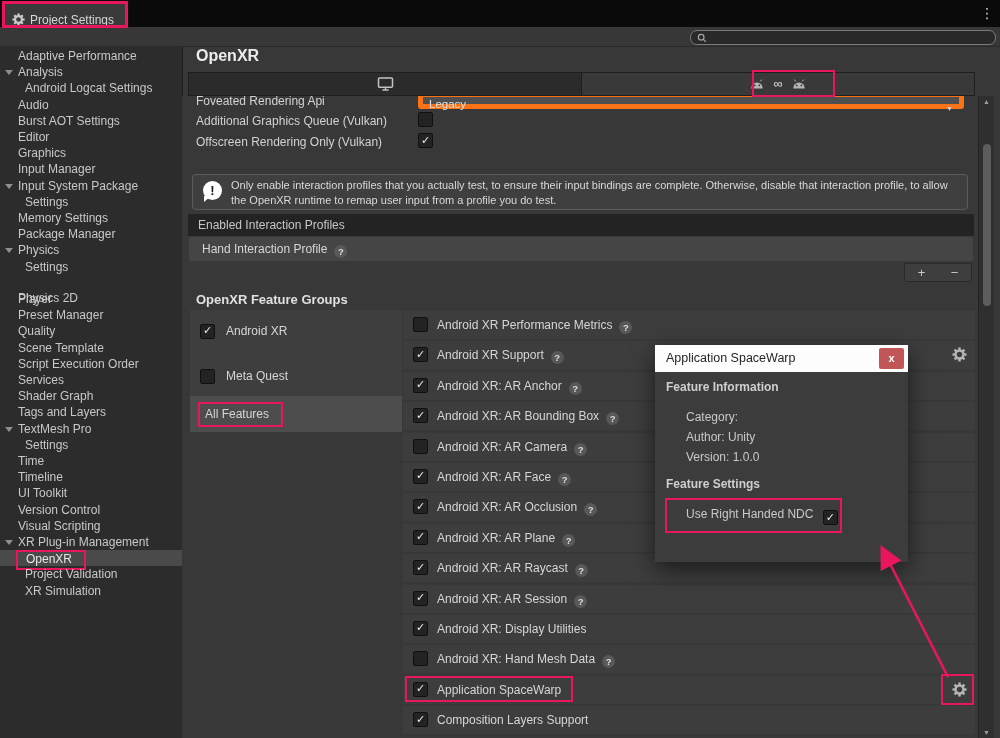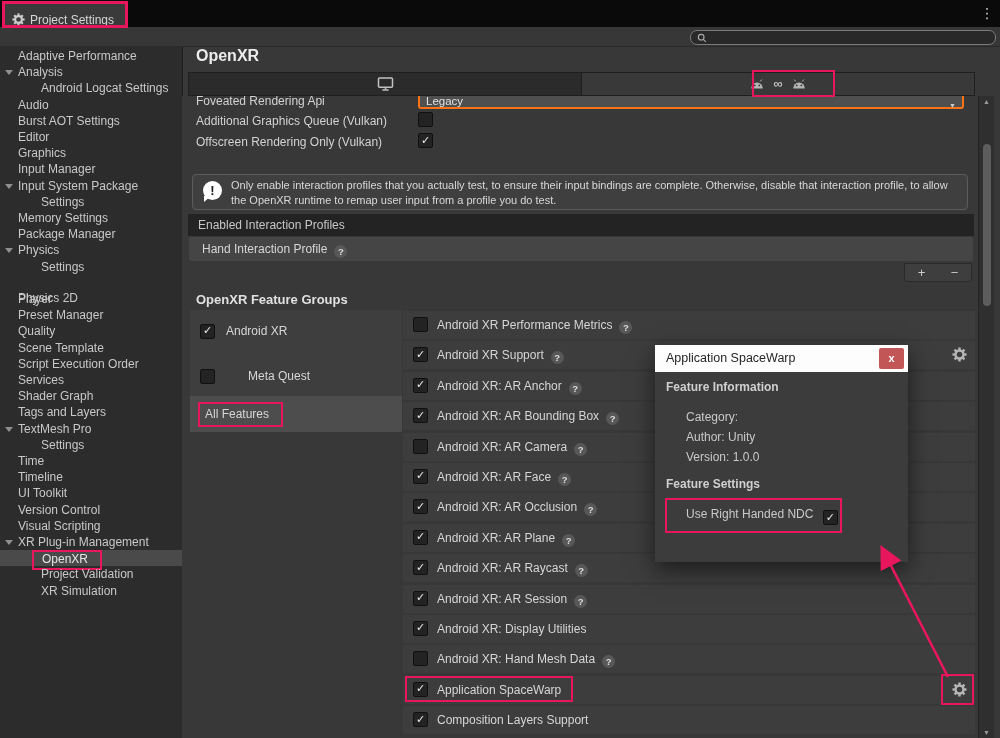--- a/index.html
+++ b/index.html
@@ -15,40 +15,40 @@
   .toolbar{position:absolute;left:0;top:27px;width:1000px;height:19px;background:#373737;border-bottom:1px solid #2a2a2a;}
   .search{position:absolute;left:690px;top:30px;width:304px;height:13px;background:#292929;
           border:1px solid #7a7a7a;border-radius:7px;display:flex;align-items:center;}
   .search svg{margin-left:6px;}
 
   
   .sidebar{position:absolute;left:0;top:46px;width:182px;height:692px;background:#2c2c2c;border-right:1px solid #1f1f1f;}
   .sb-item{position:absolute;left:0;width:182px;height:16.2px;line-height:16.2px;font-size:12px;color:#c8c8c8;
            box-sizing:border-box;white-space:nowrap;}
   .sb-item.lvl1{padding-left:18px;}
-  .sb-item.lvl2{padding-left:41px;}
+  .sb-item.lvl2{padding-left:25px;}
   .sb-item.expandable::before{content:"";position:absolute;left:5px;top:6px;
       border-left:4px solid transparent;border-right:4px solid transparent;border-top:5px solid #8f8f8f;}
   .sb-item.selected{background:#4a4a4a;color:#e6e6e6;}
   .sb-label.hl-box{display:inline-block;border:2.5px solid #e8175d;line-height:13px;
       padding:1px 12px 2px 8px;margin-left:-9px;position:relative;top:0px;}
 
   
   .page-title{position:absolute;left:196px;top:47px;font-size:16px;font-weight:bold;color:#ececec;}
   .tabbar{position:absolute;left:188px;top:72px;width:787px;height:24px;display:flex;
           border:1px solid #1f1f1f;box-sizing:border-box;}
   .tab{flex:1;display:flex;align-items:center;justify-content:center;gap:9px;}
   .tab.t1{background:#2b2b2b;border-right:1px solid #1f1f1f;}
   .tab.t2{background:#393939;}
   .meta-glyph{font-size:13px;font-weight:bold;color:#bdbdbd;line-height:10px;}
 
   
   .viewport{position:absolute;left:182px;top:96px;width:796px;height:642px;overflow:hidden;background:#383838;}
   .row-label{position:absolute;left:14px;font-size:12px;color:#d2d2d2;line-height:16px;white-space:nowrap;}
-  .dropdown{position:absolute;left:236px;width:546px;height:17px;background:#4f4f4f;border:2px solid #f97316;
+  .dropdown{position:absolute;left:236px;width:546px;height:17px;background:#4f4f4f;border:5px solid #f97316;
             border-radius:3px;box-sizing:border-box;font-size:11.5px;color:#e2e2e2;line-height:15px;padding-left:6px;}
   .dropdown .caret{position:absolute;right:6px;top:4px;font-size:7px;color:#cccccc;}
   .checkbox{width:15px;height:15px;background:#232323;border:1px solid #101010;border-radius:2px;
             box-sizing:border-box;display:inline-flex;align-items:center;justify-content:center;}
   .checkbox .mark{font-size:11px;color:#ededed;line-height:11px;position:relative;top:-0.5px;}
 
   .infobox{position:absolute;left:10px;top:78px;width:776px;height:36px;background:#3f3f3f;
            border:1px solid #5c5c5c;border-radius:4px;box-sizing:border-box;}
   .warn-icon{position:absolute;left:10px;top:6px;width:19px;height:19px;background:#ffffff;border-radius:50%;
              text-align:center;font-size:13px;font-weight:bold;color:#1c1c1c;line-height:19px;}
@@ -242,21 +242,21 @@
 
     <div class="ofg-header">OpenXR Feature Groups</div>
 
     <div class="groups-panel">
       <div class="group-row" style="top:12px;">
         <span class="checkbox checked">
             <span class="mark">✓</span>
           </span>
         <span class="glabel">Android XR</span>
       </div>
-      <div class="group-row" style="top:57px;gap:22px;">
+      <div class="group-row" style="top:57px;">
         <span class="checkbox"></span>
         <span class="glabel">Meta Quest</span>
       </div>
       <div class="allf-row">
         <span class="allf-label">All Features</span>
       </div>
     </div>
 
     <div class="feature-list">
         <div class="feat-row">

